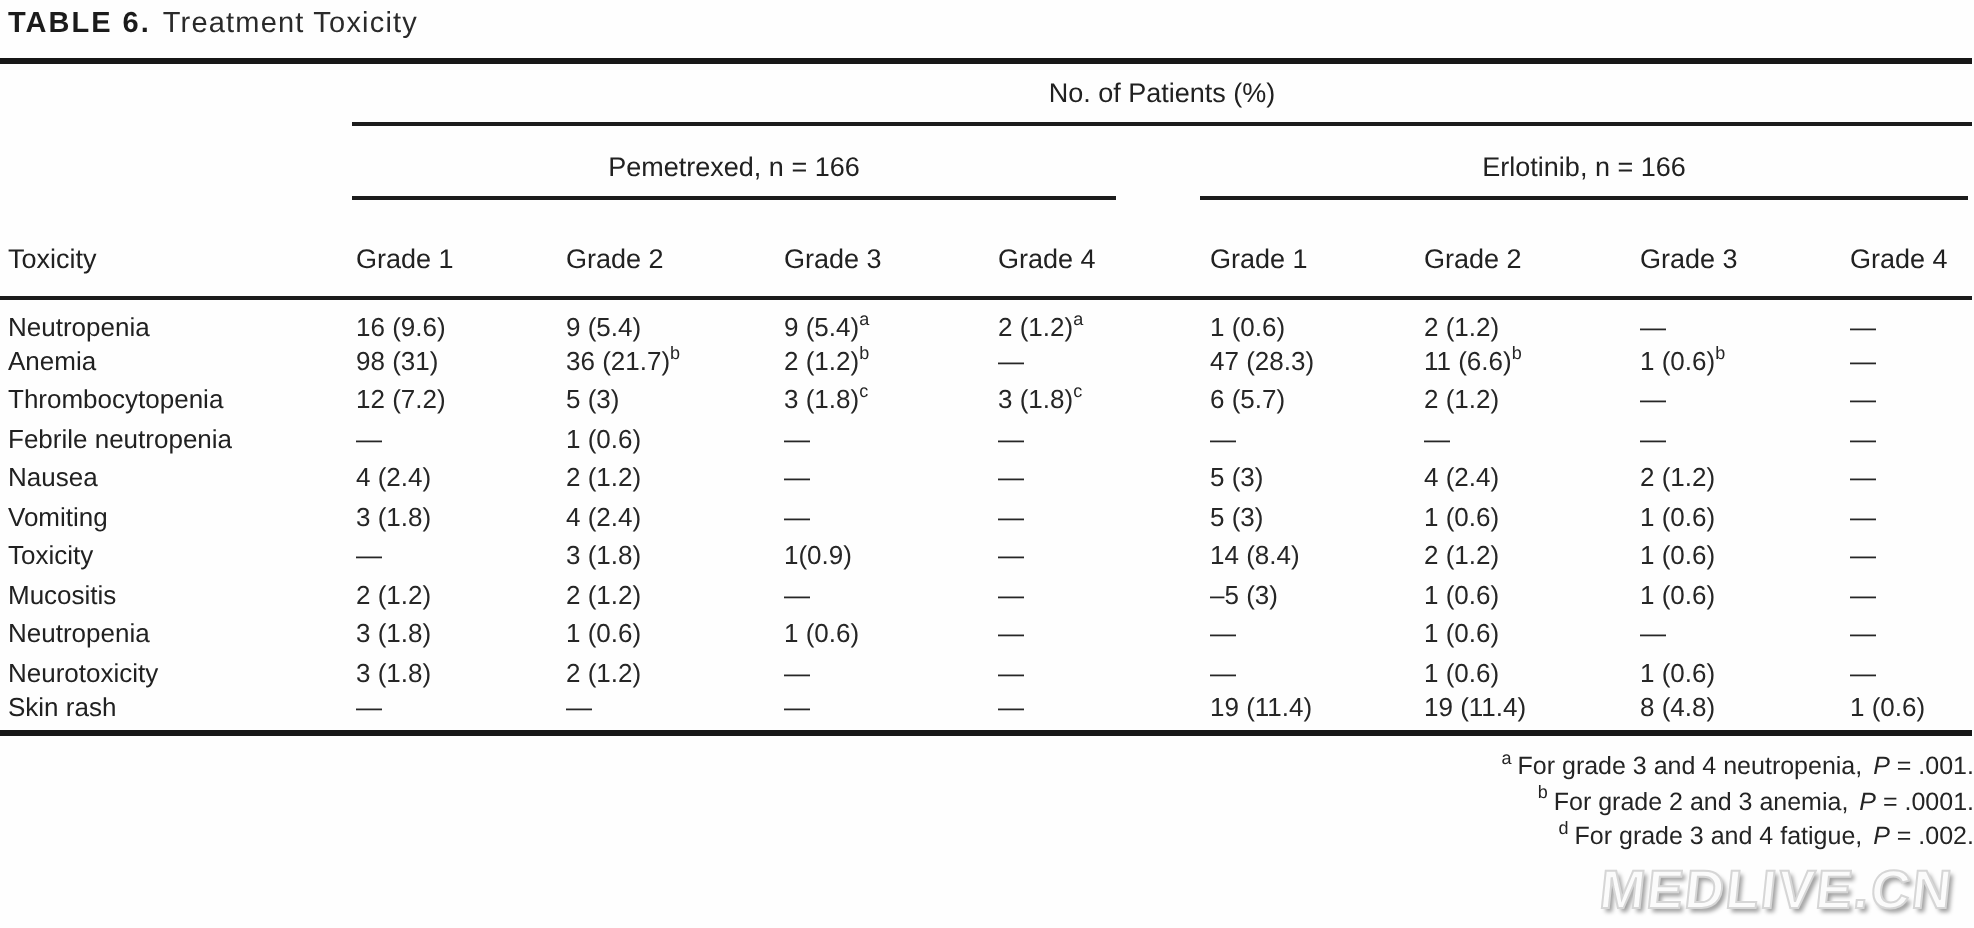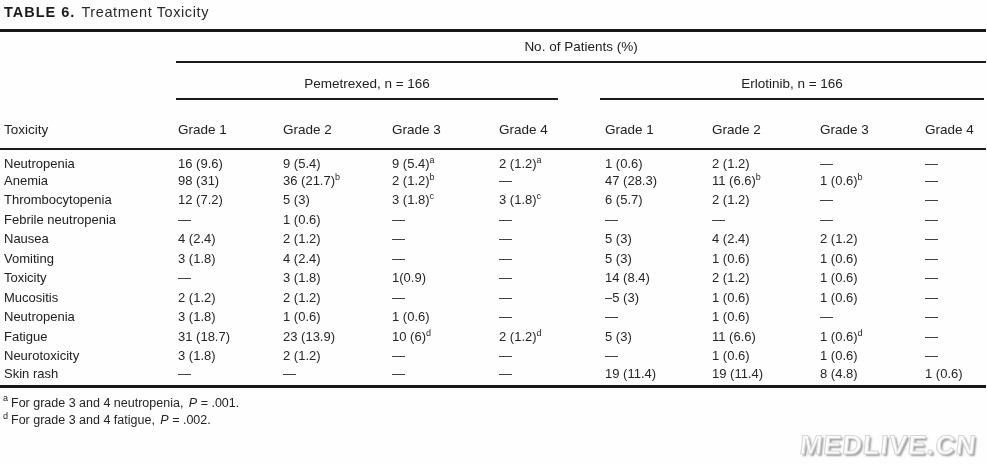--- a/index.html
+++ b/index.html
@@ -68,21 +68,21 @@
     padding-left: 2px;
   }
   tr.colheads th.toxhead { padding-left: 4px; }
 
   tbody td { height: 19.5px; padding-left: 2px; color: #262626; }
   tbody td.rowlabel { padding-left: 4px; color: #212121; }
   tbody tr.first td { padding-top: 6px; }
   tbody tr.last td { padding-bottom: 4px; margin-left: 24px; }
   tbody sup { font-size: 9px; line-height: 0; vertical-align: super; letter-spacing: 0; }
 
-  .footnotes { padding: 7px 0 0 3px; }
+  .footnotes { padding: 7px 0 0 3px; text-align: right; }
   .footnote { font-size: 12.5px; line-height: 17.5px; color: #242424; white-space: nowrap; }
   .footnote sup { font-size: 9px; line-height: 0; margin-right: 3px; }
   .fn-p { font-style: italic; padding-left: 2px; }
 
   .watermark {
     position: absolute;
     right: 10px;
     bottom: 3px;
     font-size: 27px;
     font-weight: bold;
@@ -234,31 +234,20 @@
           <td>3 (1.8)</td>
           <td>1 (0.6)</td>
           <td>1 (0.6)</td>
           <td>—</td>
           <td>—</td>
           <td>1 (0.6)</td>
           <td>—</td>
           <td>—</td>
         </tr>
         <tr>
-          <td class="rowlabel">Fatigue</td>
-          <td>31 (18.7)</td>
-          <td>23 (13.9)</td>
-          <td>10 (6)<sup>d</sup></td>
-          <td>2 (1.2)<sup>d</sup></td>
-          <td>5 (3)</td>
-          <td>11 (6.6)</td>
-          <td>1 (0.6)<sup>d</sup></td>
-          <td>—</td>
-        </tr>
-        <tr>
           <td class="rowlabel">Neurotoxicity</td>
           <td>3 (1.8)</td>
           <td>2 (1.2)</td>
           <td>—</td>
           <td>—</td>
           <td>—</td>
           <td>1 (0.6)</td>
           <td>1 (0.6)</td>
           <td>—</td>
         </tr>
@@ -271,18 +260,19 @@
           <td>19 (11.4)</td>
           <td>19 (11.4)</td>
           <td>8 (4.8)</td>
           <td>1 (0.6)</td>
         </tr>
       </tbody>
   </table>
 
   <div class="footnotes" id="footnotes">
       <div class="footnote"><sup>a</sup>For grade 3 and 4 neutropenia, <span class="fn-p">P</span> = .001.</div>
+      <div class="footnote"><sup>b</sup>For grade 2 and 3 anemia, <span class="fn-p">P</span> = .0001.</div>
       <div class="footnote"><sup>d</sup>For grade 3 and 4 fatigue, <span class="fn-p">P</span> = .002.</div>
     </div>
 
   <div class="watermark">MEDLIVE.CN</div>
 
 </div>
 
 </body></html>

